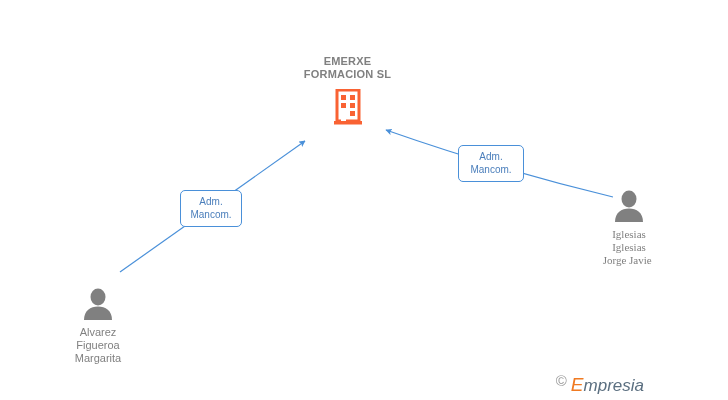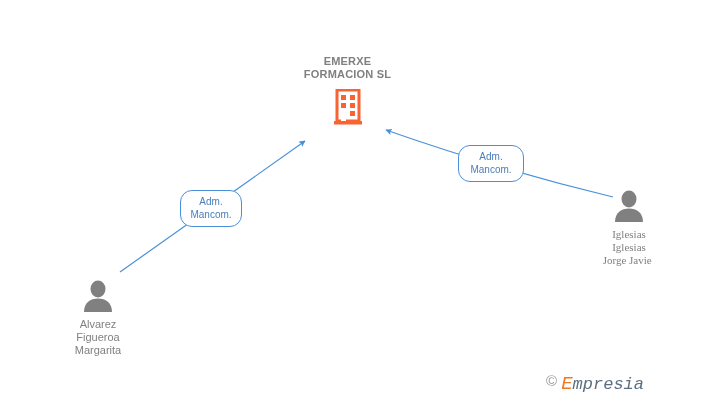--- a/index.html
+++ b/index.html
@@ -46,42 +46,42 @@
     width: 30px;
     height: 36px;
   }
 
   
   .person-node {
     position: absolute;
     width: 140px;
     text-align: center;
   }
-  .person-node.left  { left: 28px;  top: 280px; }
+  .person-node.left  { left: 28px;  top: 288px; }
   .person-node.right { left: 559px; top: 190px; font-family: Liberation Serif, serif; }
   .person-icon {
     margin: 0 auto;
     width: 34px;
     height: 32px;
   }
   .person-name {
     margin-top: 6px;
     font-size: 11px;
     color: #808080;
     line-height: 13px;
     white-space: pre-line;
   }
 
   
   .rel-label {
     position: absolute;
     box-sizing: border-box;
     background: #ffffff;
     border: 1px solid #4a90d9;
-    border-radius: 12px;
+    border-radius: 5px;
     color: #4a7ebb;
     font-size: 10px;
     line-height: 13px;
     text-align: center;
     padding: 4px 0 5px;
     white-space: pre-line;
   }
   .rel-label.left  { left: 180px; top: 190px; width: 62px; }
   .rel-label.right { left: 458px; top: 145px; width: 66px; }
 
@@ -93,21 +93,21 @@
     display: flex;
     align-items: center;
     gap: 4px;
   }
   .wm-copy {
     font-size: 15px;
     color: #9a9a9a;
     line-height: 1;
   }
   .wm-word {
-    font-family: Liberation Mono, monospace;
+    font-family: Liberation Sans, sans-serif;
     font-size: 17px;
     font-style: italic;
     line-height: 1;
     color: #5b6f80;
     margin-top: 8px;
   }
   .wm-word .wm-e {
     color: #f07a22;
     font-size: 19px;
   }

